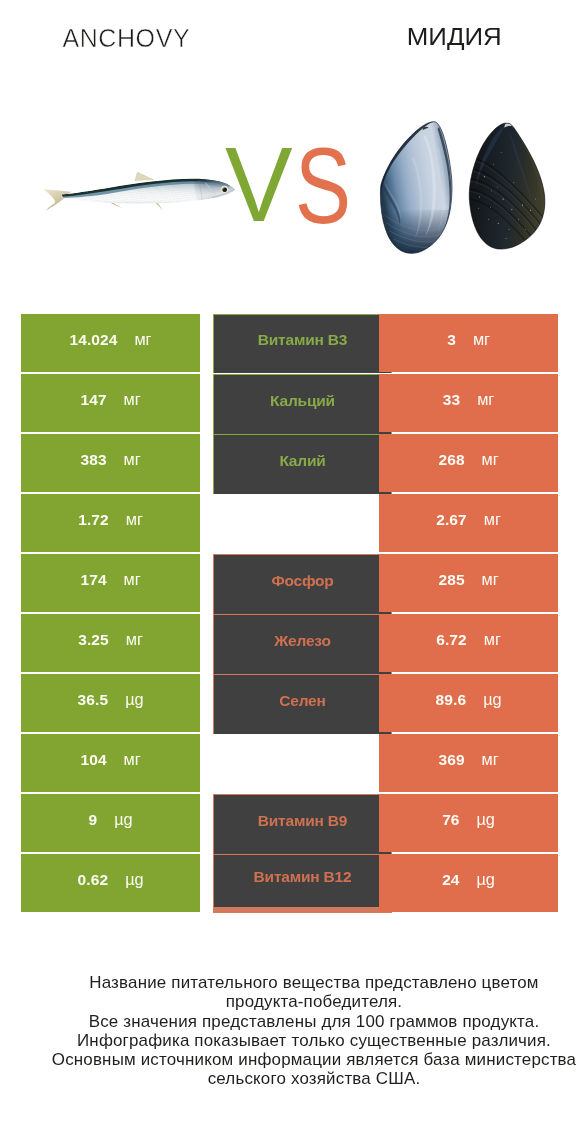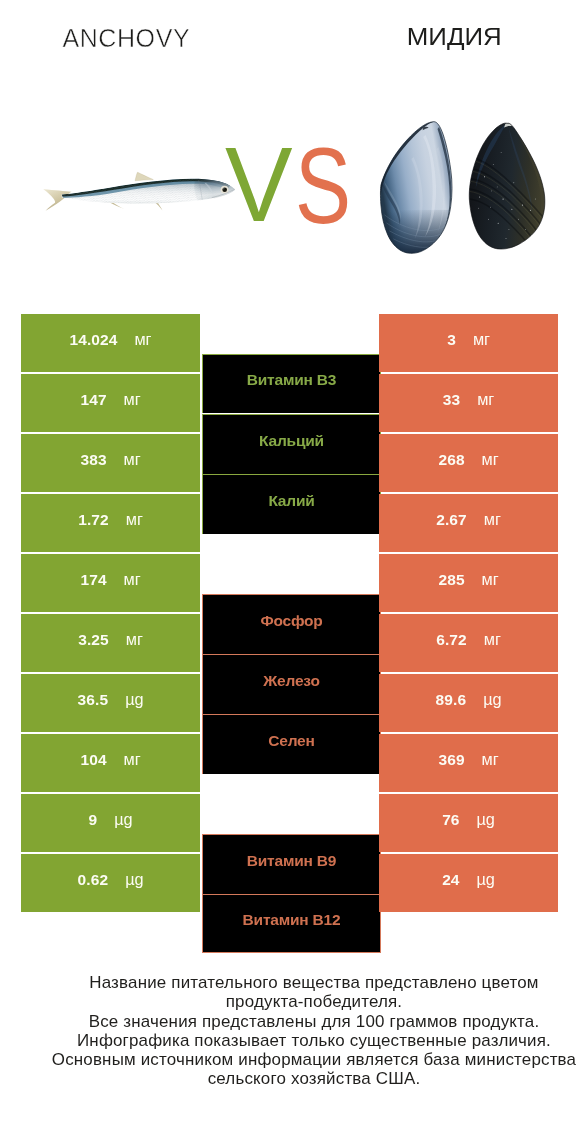--- a/index.html
+++ b/index.html
@@ -31,26 +31,26 @@
   .mus2{position:absolute;left:465.5px;top:115.9px;width:81.0px;height:136.7px;}
   .mus2 svg{display:block;width:81.0px;height:136.7px;}
 
   
   .tbl{position:absolute;left:21px;top:314px;width:537px;height:598px;}
   .row{position:absolute;left:0;width:537px;height:58px;}
   .cell{position:absolute;top:0;width:179px;height:58px;display:flex;align-items:center;
         justify-content:center;box-sizing:border-box;}
   .cell.l{left:0;background:#82A532;}
   .cell.r{left:358px;background:#E06D4B;}
-  .cell.m{left:181px;top:0;height:60px;background:#000000;
+  .cell.m{left:192px;top:0;height:60px;background:#404040;
           border-left:1px solid #8AA83F;border-right:1px solid #8AA83F;
-          border-top:1px solid #8AA83F;border-bottom:0;margin-top:40px;}
+          border-top:1px solid #8AA83F;border-bottom:0;}
   .row.orange .cell.m{border-color:#D4795B;}
   .row.first .cell.m{top:0;height:59px;}
-  .row.last .cell.m{height:59px;border-bottom:1px solid #7f1d1d;}
+  .row.last .cell.m{height:59px;border-bottom:6px solid #7f1d1d;}
   .row.last.orange .cell.m{border-bottom-color:#D4795B;}
   .val{color:#FCFCF4;font-size:15.5px;font-weight:700;letter-spacing:0.1px;
        display:flex;align-items:baseline;position:relative;top:-3.1px;}
   .val .u{font-size:16.3px;font-weight:400;margin-left:17px;letter-spacing:-0.1px;}
   .lab{font-size:15.5px;font-weight:700;color:#87A947;letter-spacing:-0.2px;
        position:relative;top:-3.8px;}
   .row.orange .lab{color:#CF7150;}
 
   
   .foot{position:absolute;left:0;top:973px;width:580px;text-align:center;color:#201f1d;

